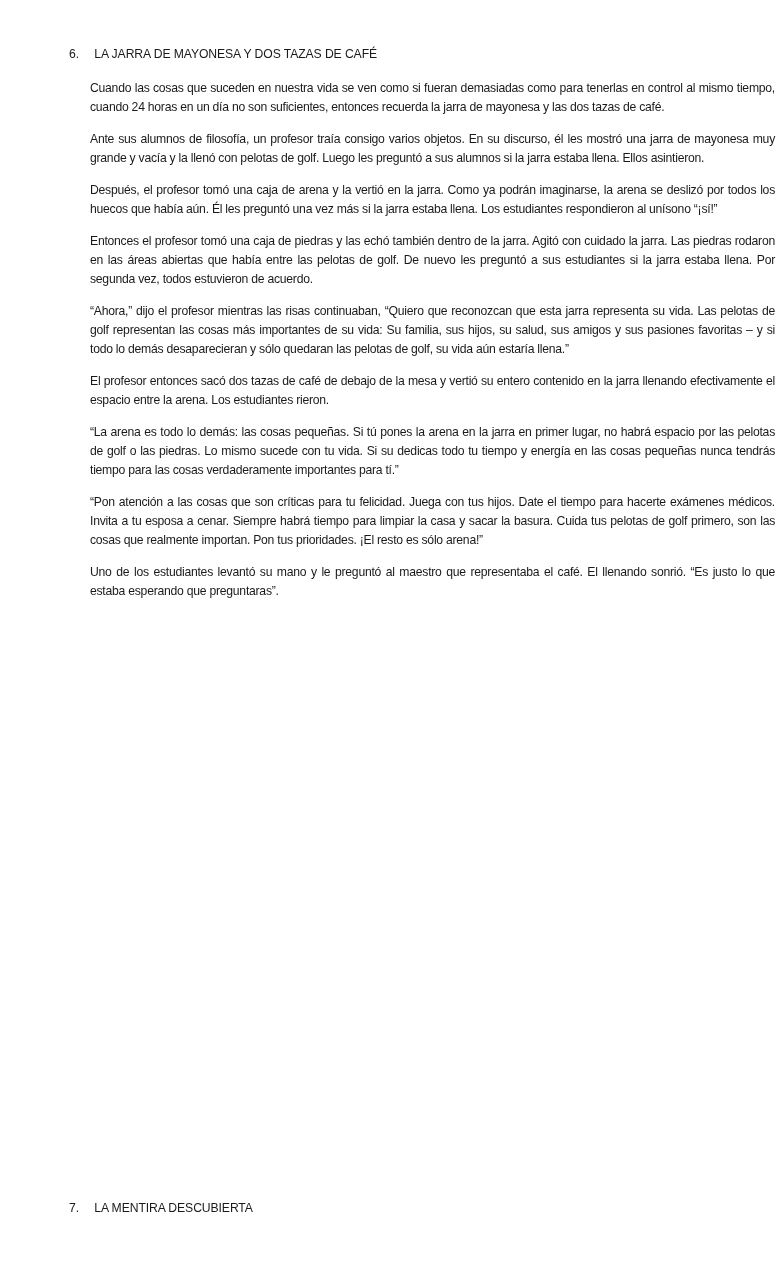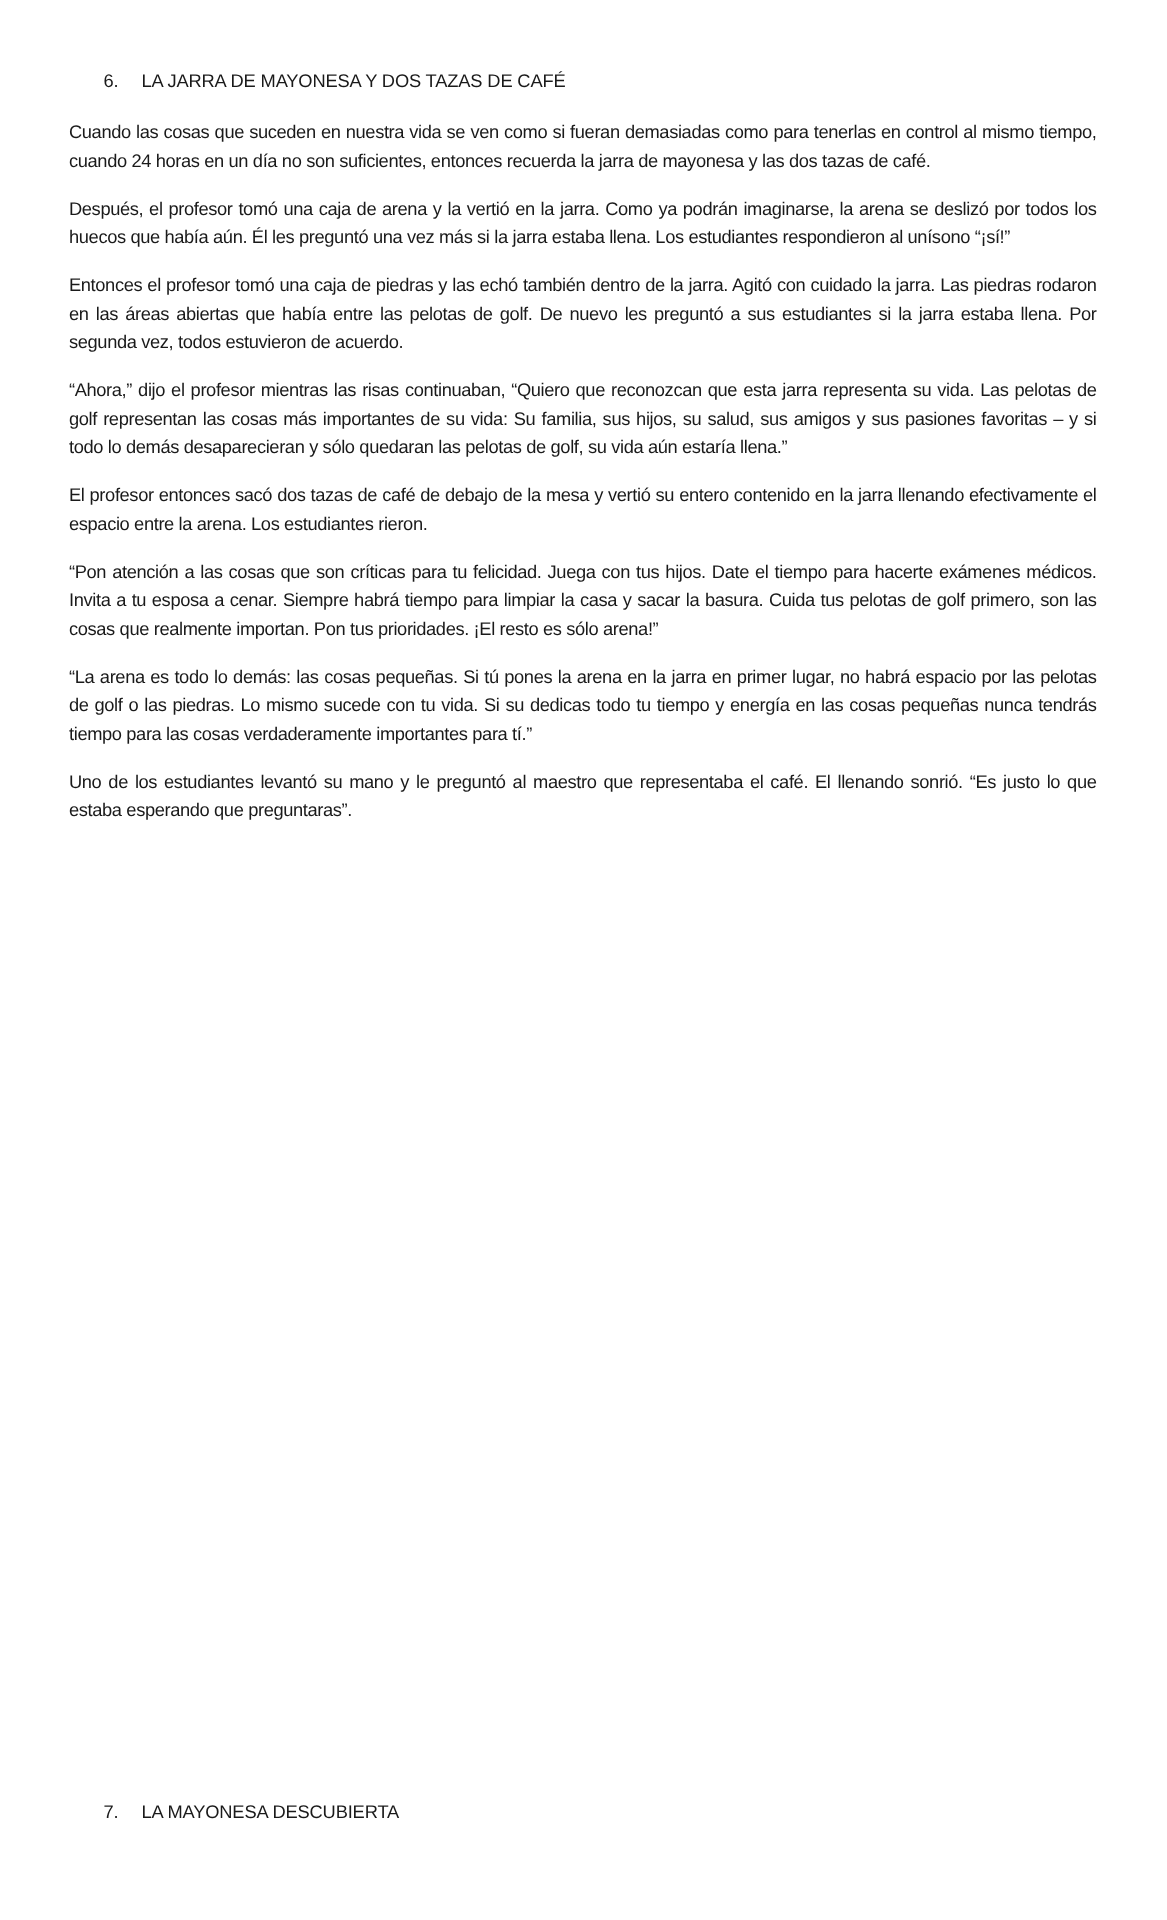--- a/index.html
+++ b/index.html
@@ -51,29 +51,30 @@
 </head>
 <body>
 
 <div class="page">
 
   <div class="heading" style="top:46px;">
     <span class="num">6.</span>
     <span>LA JARRA DE MAYONESA Y DOS TAZAS DE CAFÉ</span>
   </div>
 
-  <div class="body-text" style="top:79px;">
+  <div class="body-text" style="top:79px;margin-left:44px;">
     <p class="para">Cuando las cosas que suceden en nuestra vida se ven como si fueran demasiadas como para tenerlas en control al mismo tiempo, cuando 24 horas en un día no son suficientes, entonces recuerda la jarra de mayonesa y las dos tazas de café.</p>
+    <p class="para">Ante sus alumnos de filosofía, un profesor traía consigo varios objetos.  En su discurso, él les mostró una jarra de mayonesa muy grande y vacía y la llenó con pelotas de golf.  Luego les preguntó a sus alumnos si la jarra estaba llena.  Ellos asintieron.</p>
     <p class="para">Después, el profesor tomó una caja de arena y la vertió en la jarra.  Como ya podrán imaginarse, la arena se deslizó por todos los huecos que había aún.  Él les preguntó una vez más si la jarra estaba llena.  Los estudiantes respondieron al unísono “¡sí!”</p>
     <p class="para">Entonces el profesor tomó una caja de piedras y las echó también dentro de la jarra.  Agitó con cuidado la jarra.  Las piedras rodaron en las áreas abiertas que había entre las pelotas de golf.  De nuevo les preguntó a sus estudiantes si la jarra estaba llena.  Por segunda vez, todos estuvieron de acuerdo.</p>
     <p class="para">“Ahora,” dijo el profesor mientras las risas continuaban, “Quiero que reconozcan que esta jarra representa su vida.  Las pelotas de golf  representan las cosas más importantes de su vida: Su familia, sus hijos, su salud, sus amigos y sus pasiones favoritas – y si todo lo demás desaparecieran y sólo quedaran las pelotas de golf, su vida aún estaría llena.”</p>
     <p class="para">El profesor entonces sacó dos tazas de café de debajo de la mesa y vertió su entero contenido en la jarra llenando efectivamente el espacio entre la arena.  Los estudiantes rieron.</p>
+    <p class="para">“La arena es todo lo demás: las cosas pequeñas.  Si tú pones la arena en la jarra en primer lugar, no habrá espacio por las pelotas de golf o las piedras.  Lo mismo sucede con tu vida.  Si su dedicas todo tu tiempo y energía en las cosas pequeñas nunca tendrás tiempo para las cosas verdaderamente importantes para tí.”</p>
     <p class="para">“Pon atención a las cosas que son críticas para tu felicidad.  Juega con tus hijos.  Date el tiempo para hacerte exámenes médicos.  Invita a tu esposa a cenar.  Siempre habrá tiempo para limpiar la casa y sacar la basura.  Cuida tus pelotas de golf primero, son las cosas que realmente importan.  Pon tus prioridades.  ¡El resto es sólo arena!”</p>
-    <p class="para">“La arena es todo lo demás: las cosas pequeñas.  Si tú pones la arena en la jarra en primer lugar, no habrá espacio por las pelotas de golf o las piedras.  Lo mismo sucede con tu vida.  Si su dedicas todo tu tiempo y energía en las cosas pequeñas nunca tendrás tiempo para las cosas verdaderamente importantes para tí.”</p>
     <p class="para">Uno de los estudiantes levantó su mano y le preguntó al maestro que representaba el café.  El llenando sonrió.  “Es justo lo que estaba esperando que preguntaras”.</p>
   </div>
 
   <div class="heading" style="top:1200px;">
     <span class="num">7.</span>
-    <span>LA MAYONESA DESCUBIERTA</span>
+    <span>LA MENTIRA DESCUBIERTA</span>
   </div>
 
 </div>
 
 </body></html>

